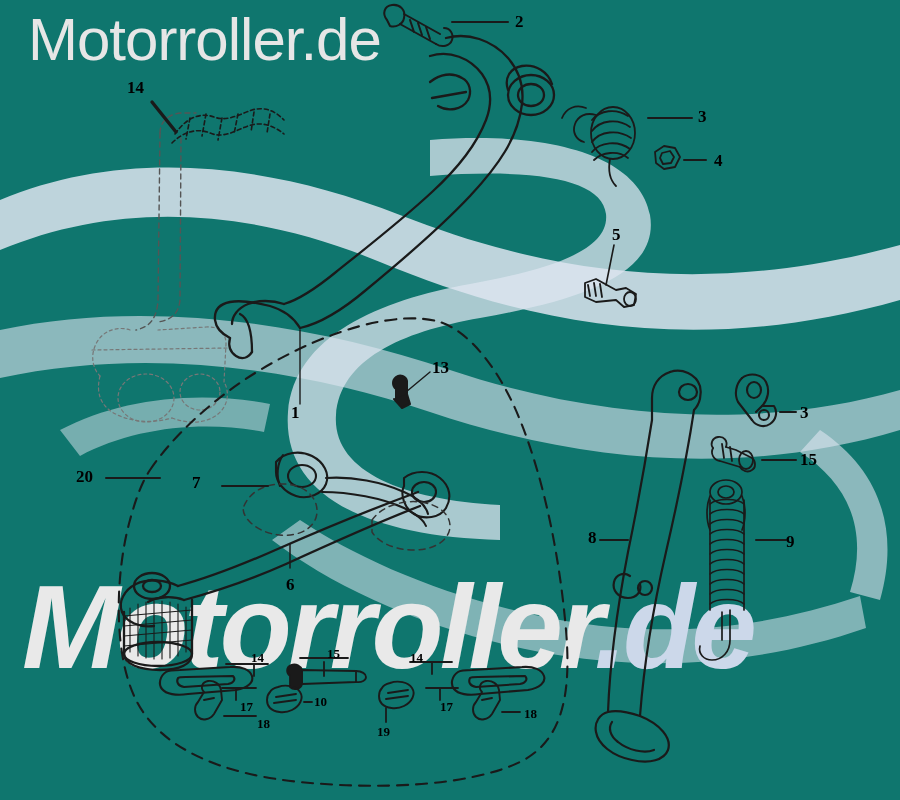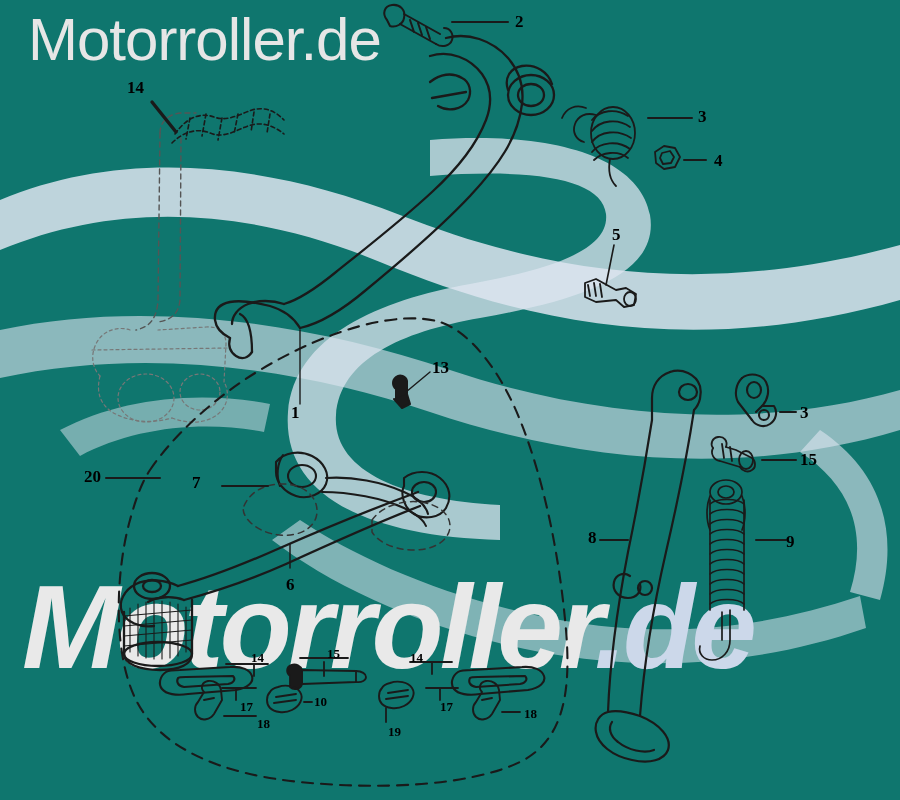--- a/index.html
+++ b/index.html
@@ -341,16 +341,16 @@
   <div class="lbl" style="left:127px;top:78px">14</div>
   <div class="lbl" style="left:432px;top:358px">13</div>
   <div class="lbl sm" style="left:251px;top:650px">14</div>
   <div class="lbl sm" style="left:410px;top:650px">14</div>
   <div class="lbl sm" style="left:327px;top:646px">15</div>
   <div class="lbl sm" style="left:314px;top:694px">10</div>
   <div class="lbl sm" style="left:240px;top:699px">17</div>
   <div class="lbl sm" style="left:440px;top:699px">17</div>
   <div class="lbl sm" style="left:257px;top:716px">18</div>
   <div class="lbl sm" style="left:524px;top:706px">18</div>
-  <div class="lbl sm" style="left:388px;top:724px">19</div>
-  <div class="lbl" style="left:84px;top:467px">20</div>
+  <div class="lbl sm" style="left:377px;top:724px">19</div>
+  <div class="lbl" style="left:76px;top:467px">20</div>
 
 </div>
 
 </body></html>

